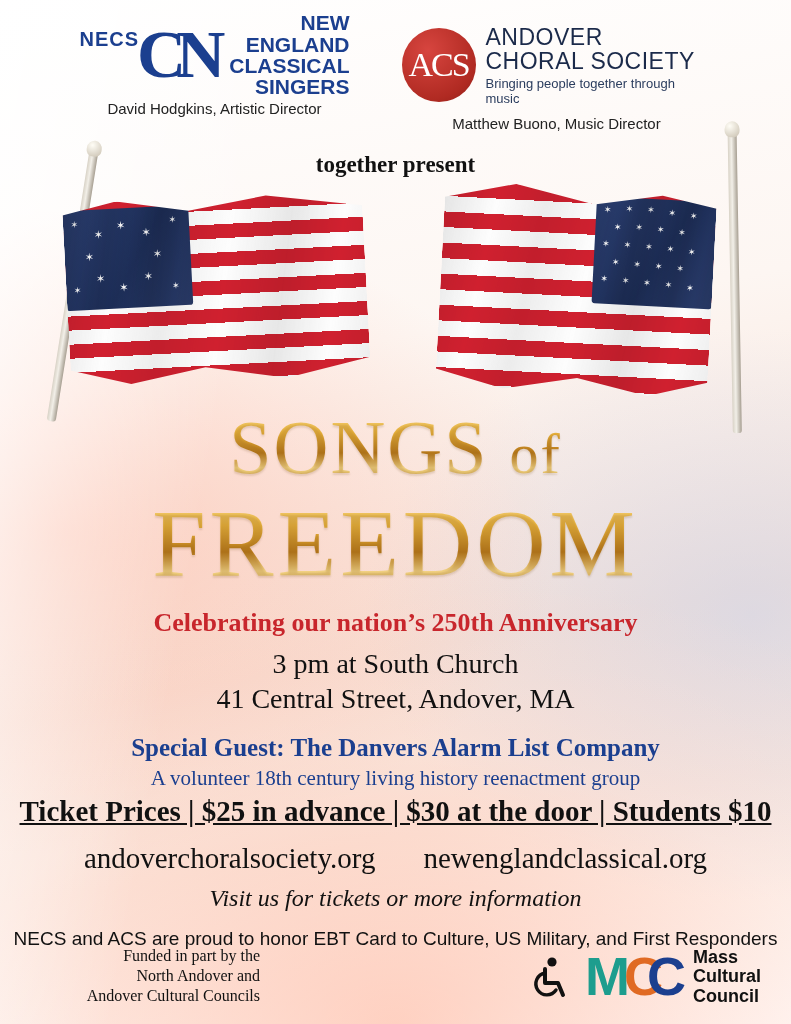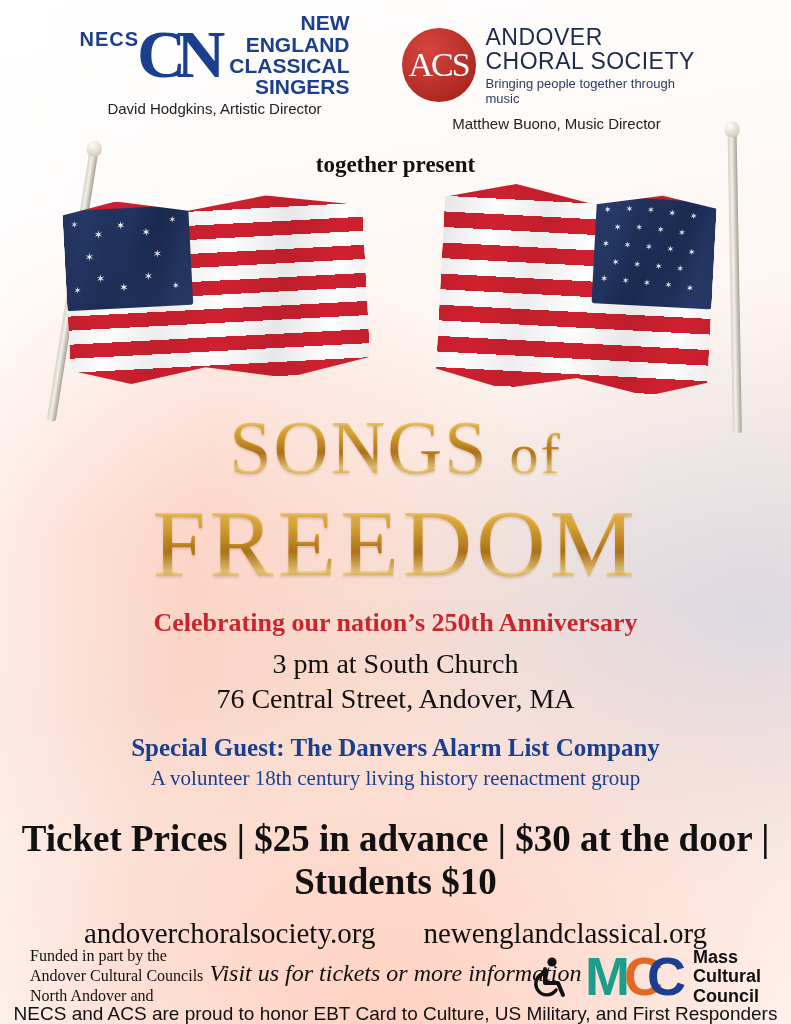--- a/index.html
+++ b/index.html
@@ -320,23 +320,24 @@
   }
   .guest-desc {
     font-family: "Liberation Serif", serif;
     font-size: 21px;
     color: #1b3f8f;
     margin-top: 4px;
   }
   .prices {
     font-family: "Liberation Serif", serif;
     font-weight: bold;
-    font-size: 37px;
-    color: #111;
-    margin-top: 26px;
+    font-size: 29px;
+    color: #111;
+    margin-top: 4px;
+    text-decoration: underline;
   }
   .sites {
     display: flex;
     justify-content: center;
     gap: 48px;
     font-family: "Liberation Serif", serif;
     font-size: 29px;
     color: #111;
     margin-top: 14px;
   }
@@ -364,21 +365,21 @@
     align-items: flex-end;
     justify-content: space-between;
     padding: 0 30px;
     z-index: 8;
   }
   .funded {
     font-family: "Liberation Serif", serif;
     font-size: 16px;
     line-height: 1.25;
     color: #111;
-    text-align: left;
+    text-align: right;
     width: 230px;
   }
   .nonprofit {
     font-family: "Liberation Serif", serif;
     font-size: 19px;
     color: #111;
     padding-bottom: 6px;
     white-space: nowrap;
   }
   .footer-right {
@@ -517,42 +518,42 @@
   <div class="content">
     <div class="title-line title1">
       <span>SONGS</span>
       <span class="of">of</span>
     </div>
     <div class="title-line title2">FREEDOM</div>
 
     <div class="subtitle">Celebrating our nation’s 250th Anniversary</div>
     <div class="venue">
       <div>3 pm at South Church</div>
-      <div>76 Central Street, Andover, MA</div>
+      <div>41 Central Street, Andover, MA</div>
     </div>
 
     <div class="guest">Special Guest: The Danvers Alarm List Company</div>
     <div class="guest-desc">A volunteer 18th century living history reenactment group</div>
 
     <div class="prices">Ticket Prices | $25 in advance | $30 at the door | Students $10</div>
 
     <div class="sites">
       <span>andoverchoralsociety.org</span>
       <span>newenglandclassical.org</span>
     </div>
     <div class="visit">Visit us for tickets or more information</div>
     <div class="honor">NECS and ACS are proud to honor EBT Card to Culture, US Military, and First Responders</div>
   </div>
 
   <div class="footer">
 
     <div class="funded">
       <div>Funded in part by the</div>
+      <div>North Andover and</div>
       <div>Andover Cultural Councils</div>
-      <div>North Andover and</div>
     </div>
 
 
     <div class="footer-right">
       <span class="access-icon">
         <svg width="40" height="44" viewBox="0 0 40 44" aria-hidden="true">
           <circle cx="21" cy="7" r="4.6" fill="#111"></circle>
           <path d="M14 14 L14 28 L27 28 L32 40" stroke="#111" stroke-width="4" fill="none" stroke-linecap="round" stroke-linejoin="round"></path>
           <path d="M14 18 A11 11 0 1 0 25 35" stroke="#111" stroke-width="3.4" fill="none" stroke-linecap="round"></path>
         </svg>

